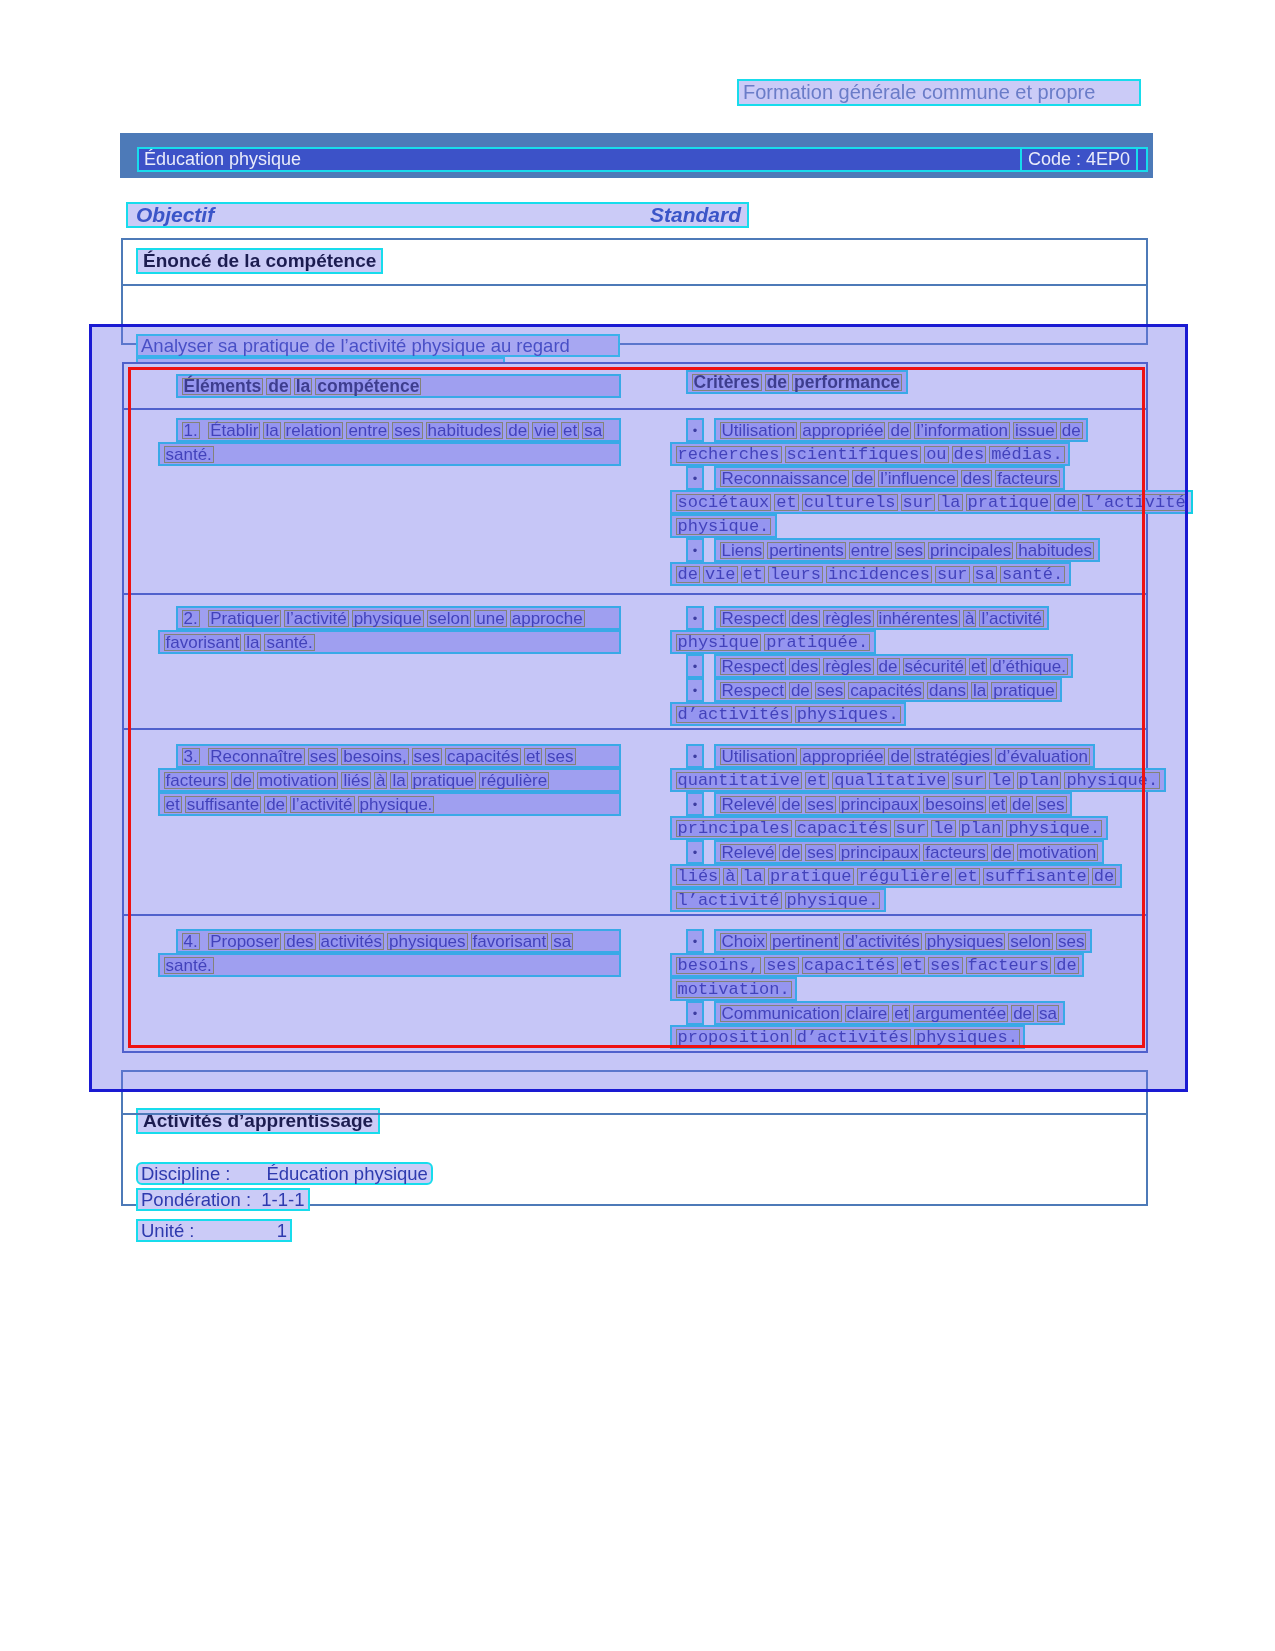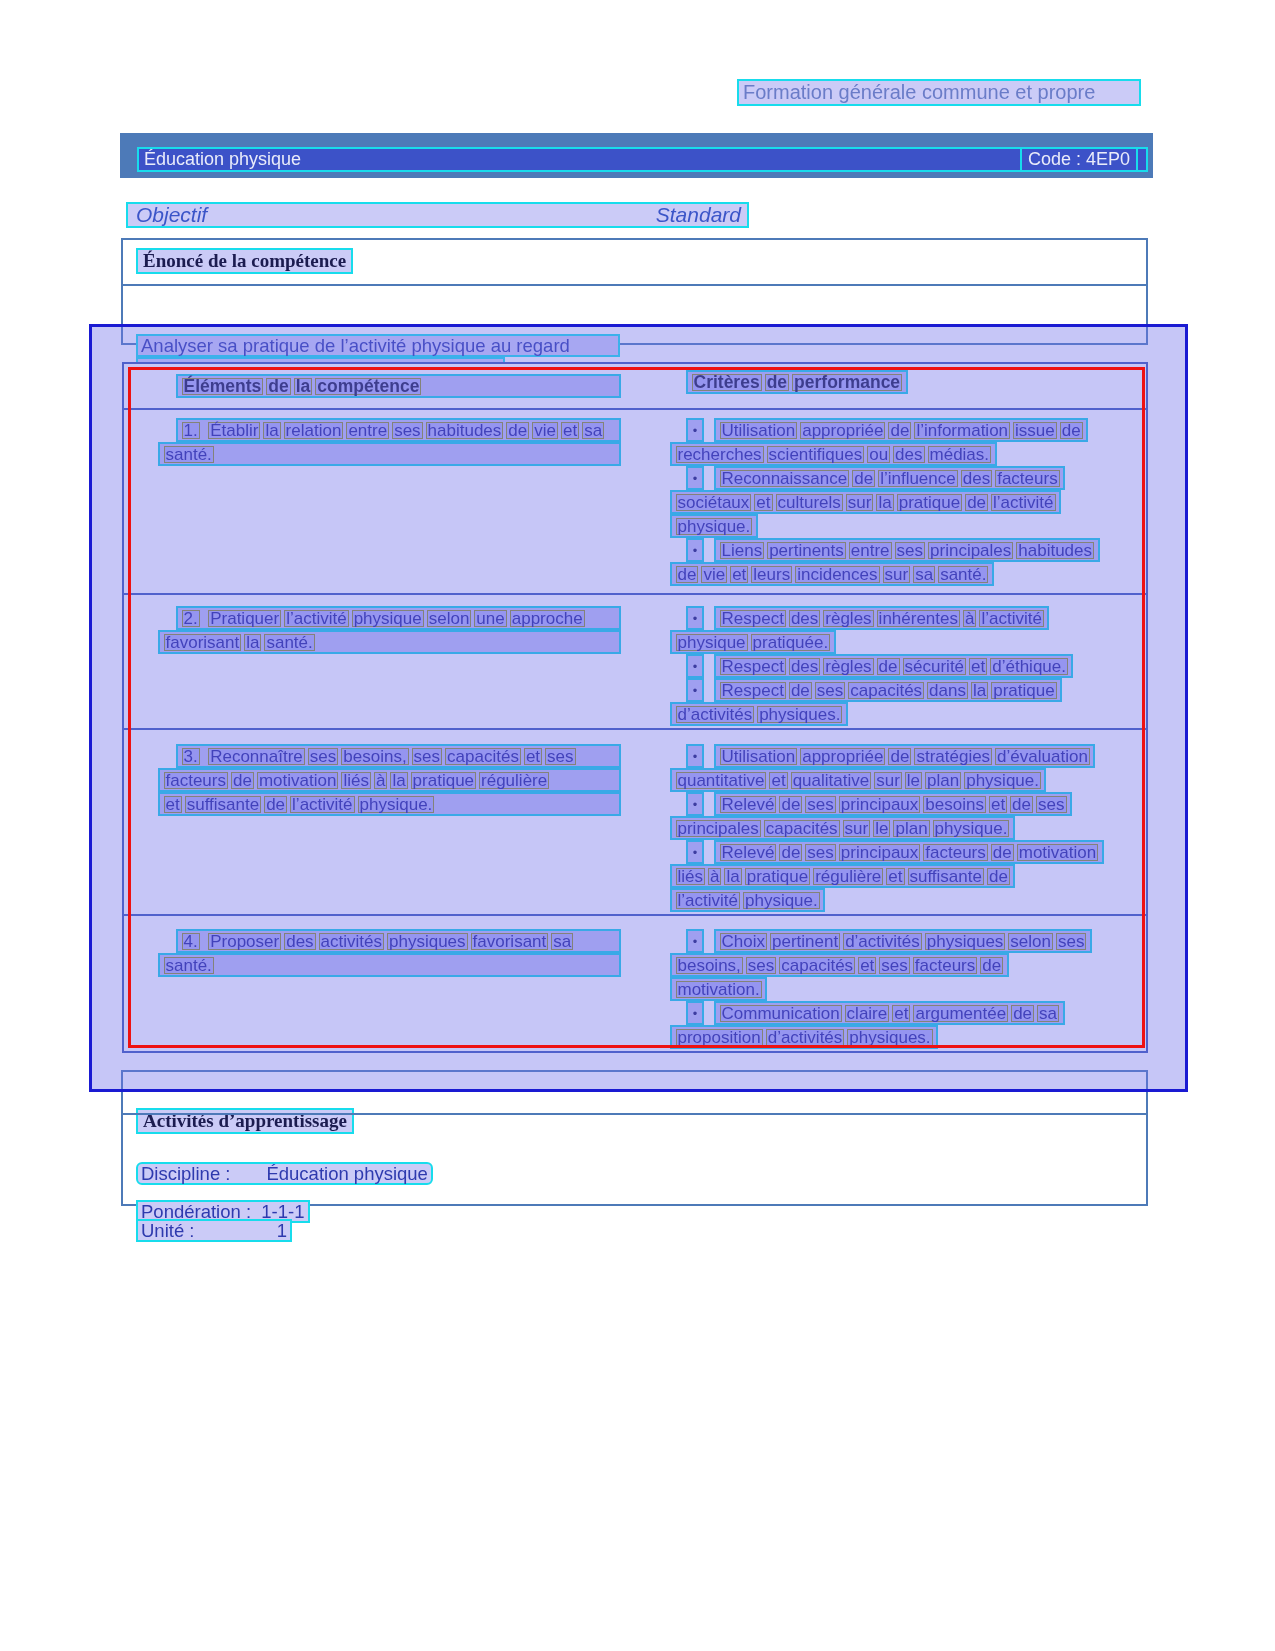--- a/index.html
+++ b/index.html
@@ -19,50 +19,50 @@
   .bar-row{position:absolute;left:17px;top:14px;right:5px;height:25px;background:#3c52c8;
            border:2px solid #18dcec;box-sizing:border-box;display:flex;align-items:center;
            color:#e9ecfa;font-size:18px;}
   .bar-title{padding-left:5px;white-space:pre;}
   .code-box{position:absolute;right:8px;top:-2px;bottom:-2px;border:2px solid #18dcec;
             box-sizing:border-box;display:flex;align-items:center;padding:0 6px;
             background:#3c52c8;white-space:pre;}
 
   
   .band{position:absolute;left:126px;top:202px;width:623px;height:26px;
-        display:flex;align-items:center;font-style:italic;font-weight:normal;
+        display:flex;align-items:center;font-style:italic;font-weight:bold;
         color:#3b55c8;font-size:21px;}
   .band .left-word{padding-left:8px;}
   .band .right-word{position:absolute;right:6px;top:0;bottom:0;display:flex;align-items:center;}
 
   
   .section{position:absolute;border:2px solid #4d7ab8;background:#ffffff;box-sizing:border-box;}
   #enonce-sec{left:121px;top:238px;width:1027px;height:107px;}
   #activites-sec{left:121px;top:1070px;width:1027px;height:136px;}
   .sec-divider{position:absolute;left:0;right:0;height:2px;background:#4d7ab8;}
   .heading-box{position:absolute;left:13px;height:26px;display:flex;align-items:center;
-               padding:0 5px;font-weight:bold;font-size:19px;color:#1c1c50;white-space:pre;font-family:Liberation Serif, serif;}
+               padding:0 5px;font-weight:bold;font-size:19px;color:#1c1c50;white-space:pre;}
   .body-line{position:absolute;left:13px;height:23px;display:flex;align-items:center;
              padding:0 3px;font-size:18.5px;color:#2e3aae;white-space:pre;margin-top:44px;}
 
   
   #comp-table{position:absolute;left:122px;top:362px;width:1026px;height:691px;
               border:2px solid #3b57b8;background:#ffffff;box-sizing:border-box;}
   .hdiv{position:absolute;left:0;right:0;height:2px;background:#3b57b8;}
   .cellL{position:absolute;left:8px;width:489px;}
   .cellR{position:absolute;left:518px;width:505px;}
   .tline{height:24px;display:flex;align-items:stretch;box-sizing:border-box;padding-left:44px;}
   .linebox{border:2px solid #14cfe4;background:#bfbff4;display:flex;align-items:center;
            padding:0 2px;box-sizing:border-box;font-size:17px;color:#24249c;}
   .linebox.fill{flex:1;}
   .word{border:1px solid #90902e;background:rgba(130,130,240,0.28);
         padding:0 1px;margin:0 1.5px;white-space:pre;line-height:15px;display:inline-block;}
   .word.num{margin-right:7px;}
   .tline.indentL{padding-left:26px;}
-  .tline.indentR{padding-left:28px;}
+  .tline.indentR{padding-left:28px;font-family:Liberation Mono, monospace;}
   .bulletbox{width:18px;border:2px solid #14cfe4;background:#bfbff4;box-sizing:border-box;
              display:flex;align-items:center;justify-content:center;margin-right:10px;
              color:#1c1c70;font-size:13px;}
   .thead .linebox{font-weight:bold;color:#1c1c50;font-size:17.5px;}
 
   
   .overlay{position:absolute;left:89px;top:324px;width:1099px;height:768px;
            background:rgba(112,112,234,0.40);border:3px solid #1a1ad2;
            box-sizing:border-box;z-index:30;pointer-events:none;}
   .redbox{position:absolute;left:128px;top:367px;width:1017px;height:681px;
@@ -464,21 +464,21 @@
             <span class="word">physiques.</span>
           </span>
         </div>
       </div>
     </div>
 
   <div class="section" id="activites-sec">
     <div class="heading-box hl" style="top:10px;margin-top:26px;">Activités d’apprentissage</div>
     <div class="sec-divider" style="top:41px;"></div>
   <div class="body-line hl" style="top: 46px; border-radius: 6px;">Discipline :       Éducation physique</div>
-      <div class="body-line hl" style="top: 84px;">Pondération :  1-1-1</div>
+      <div class="body-line hl" style="top: 72px;">Pondération :  1-1-1</div>
       <div class="body-line hl" style="top: 103px;">Unité :                1</div>
     </div>
 
   <div class="overlay"></div>
   <div class="redbox"></div>
 
   <div class="navbox hl">Navigation</div>
   <div class="pagenum hl">37</div>
 
 </div>

